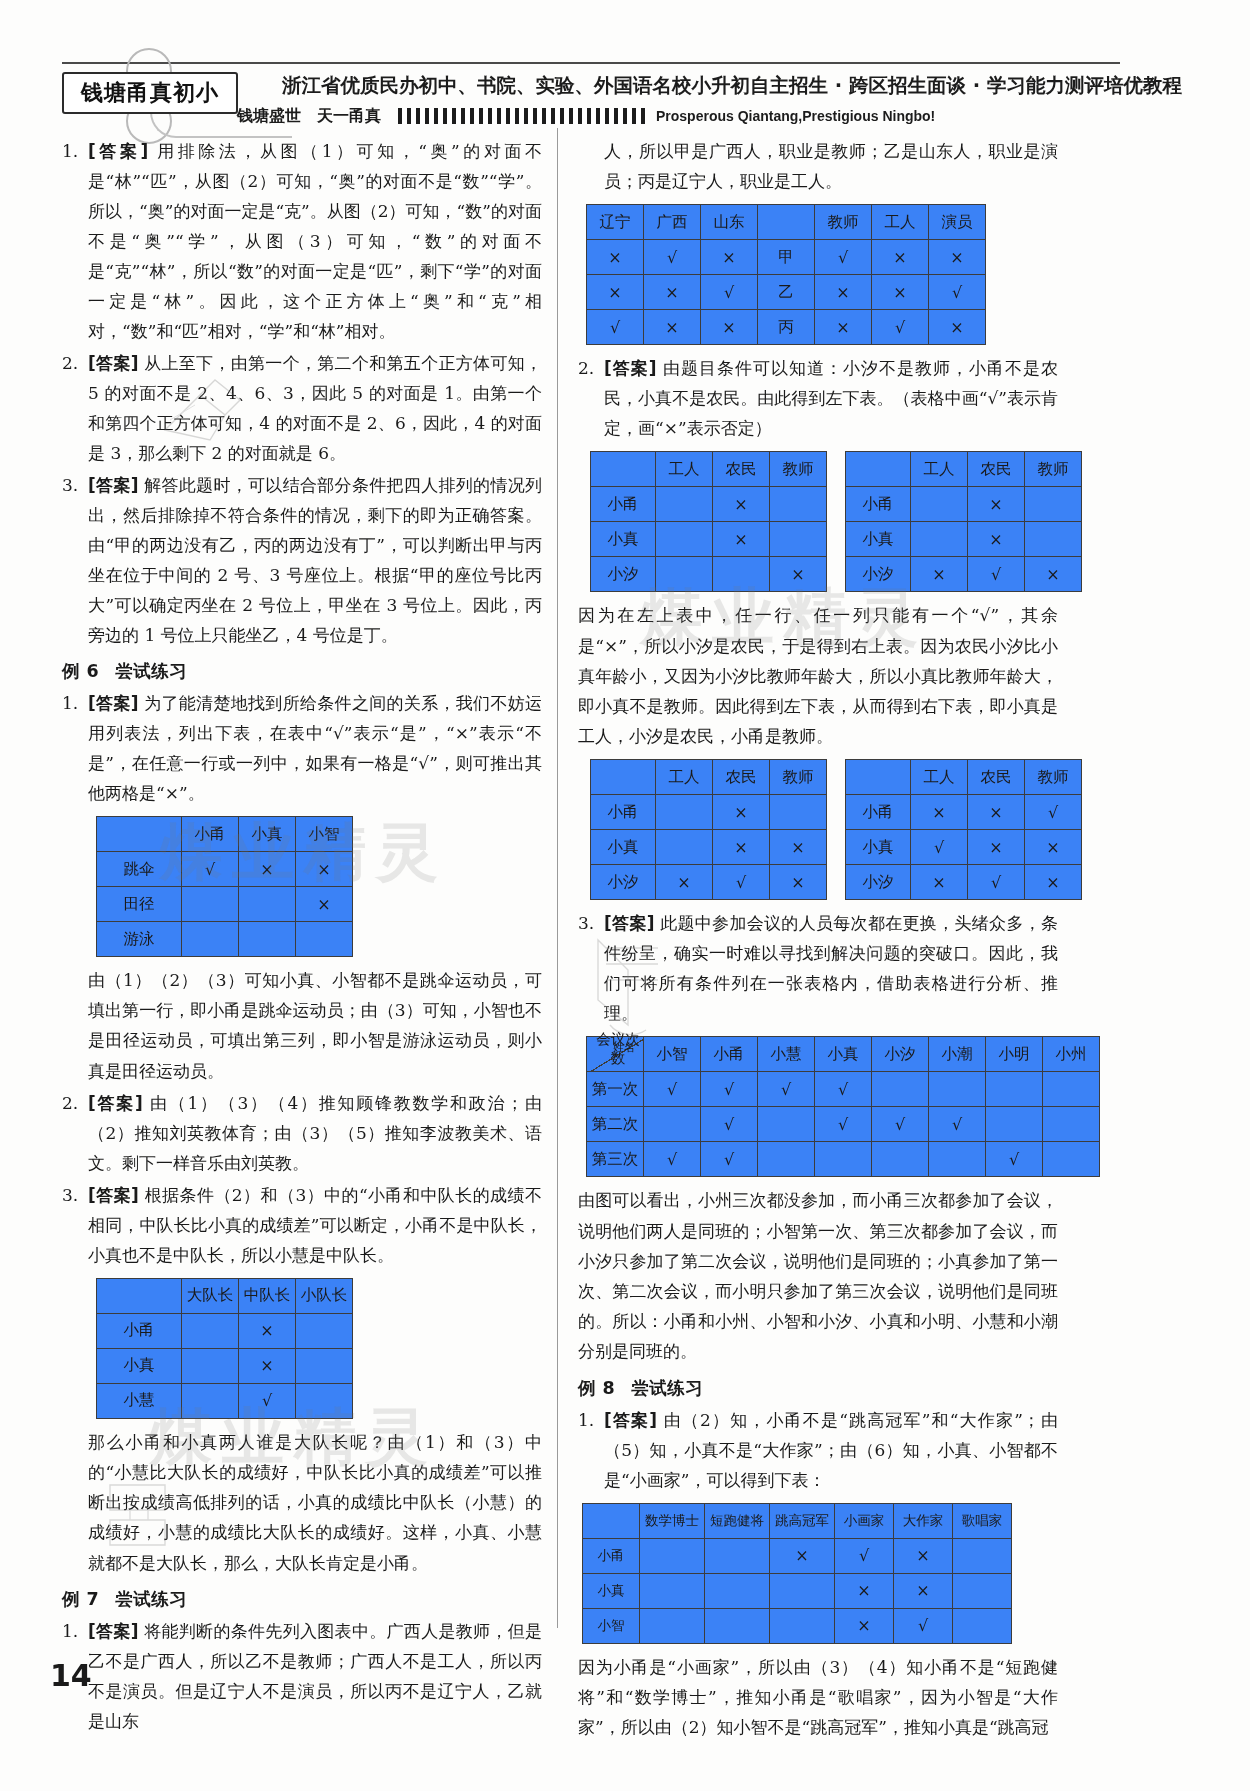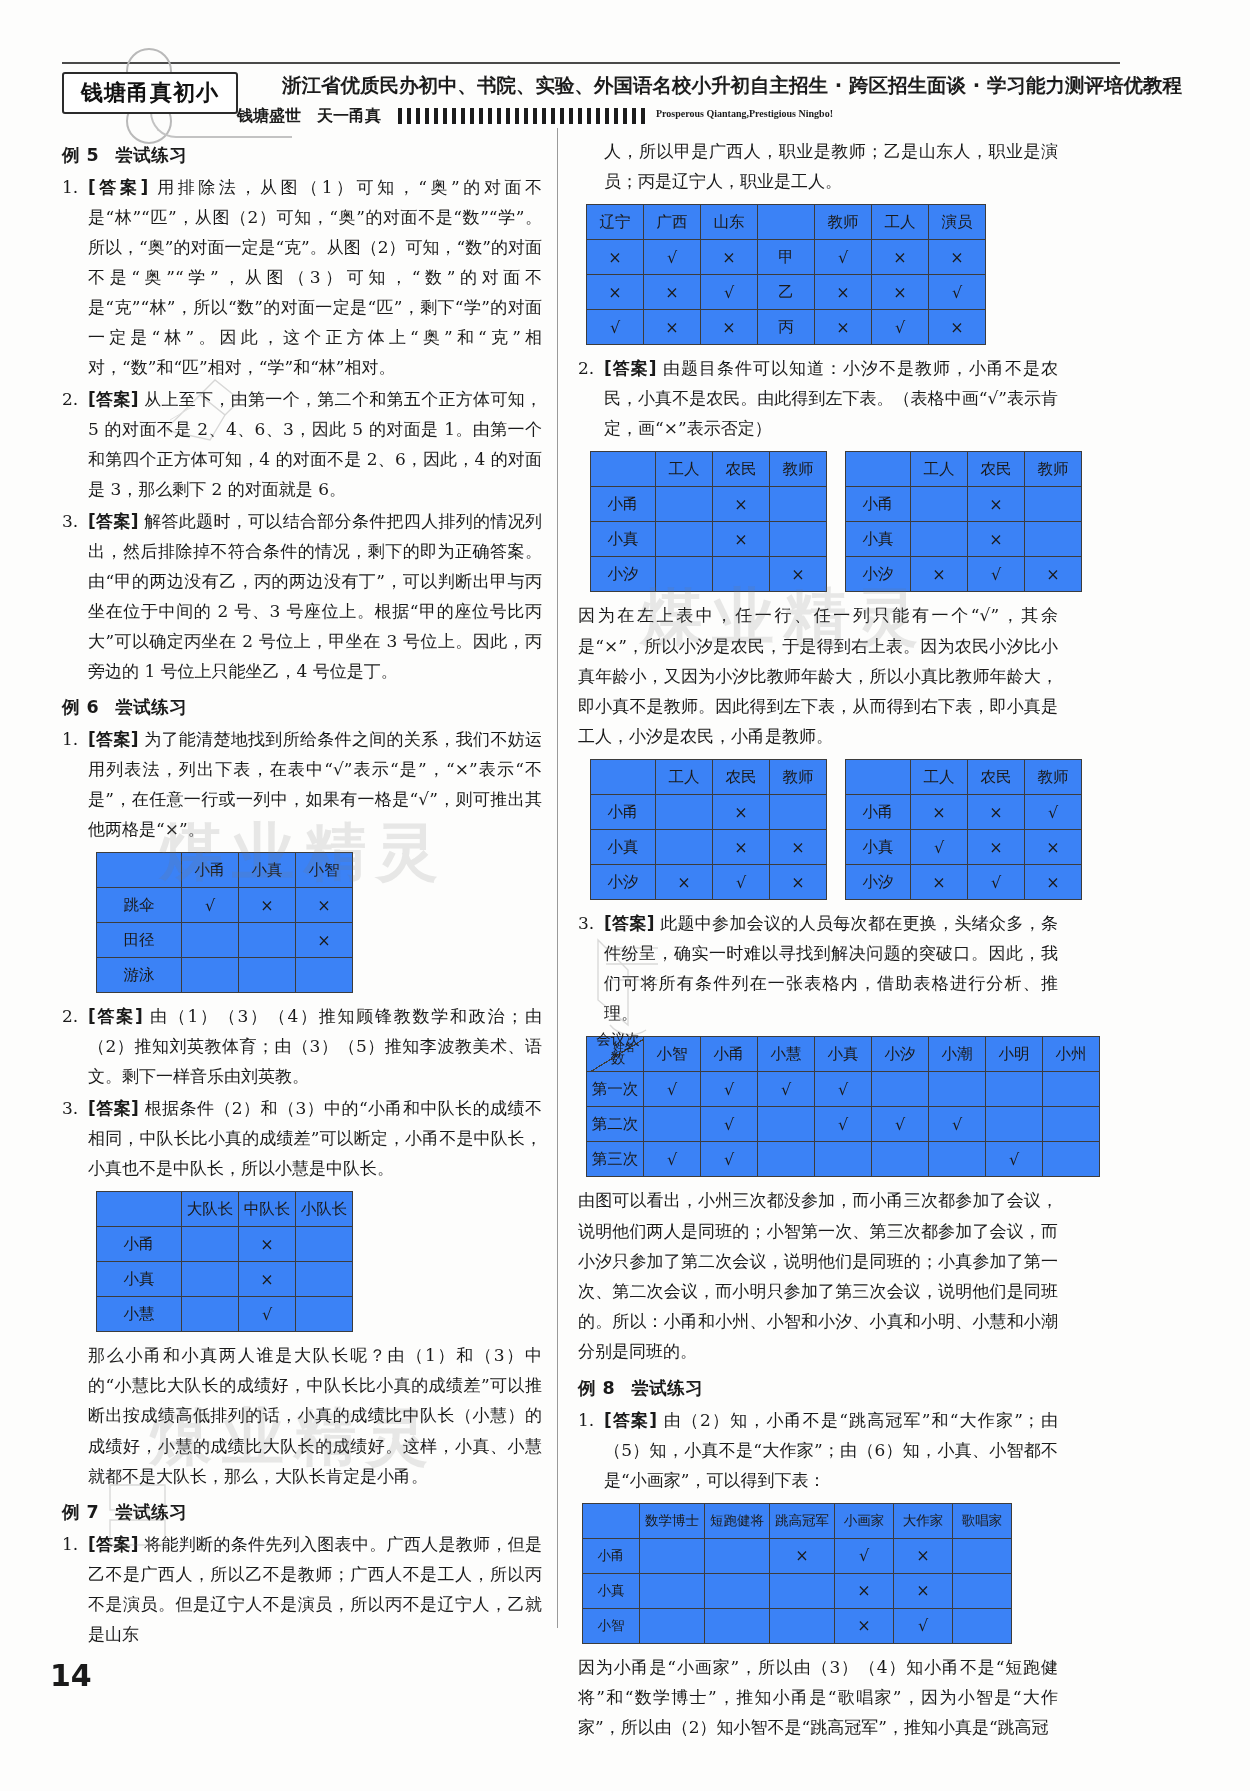--- a/index.html
+++ b/index.html
@@ -57,22 +57,22 @@
     position:absolute; left:237px; top:106px;
     font-family:"DejaVu Sans","Liberation Sans",sans-serif;
     font-size:16px; font-weight:bold; color:#1c1c1c; white-space:nowrap;
   }
   .hdr-bars{
     position:absolute; left:398px; top:108px; width:248px; height:16px;
     background:repeating-linear-gradient(90deg,#1c1c1c 0px,#1c1c1c 4px,#fff 4px,#fff 9px);
   }
   .hdr-en{
     position:absolute; left:656px; top:108px;
-    font-family:Liberation Serif, serif;
-    font-size:10px; font-weight:bold; color:#1c1c1c; white-space:nowrap;
+    font-family:Liberation Sans, sans-serif;
+    font-size:14px; font-weight:bold; color:#1c1c1c; white-space:nowrap;
   }
 
   
   .col{
     position:absolute; top:134px; width:480px; height:1520px;
   }
   .col-left{ left:62px; }
   .col-right{ left:578px; }
   .col-divider{
     position:absolute; left:557px; top:128px; width:1px; height:1500px;
@@ -199,23 +199,20 @@
     <div class="hdr-main">浙江省优质民办初中、书院、实验、外国语名校小升初自主招生 · 跨区招生面谈 · 学习能力测评培优教程</div>
     <div class="hdr-sub">钱塘盛世　天一甬真</div>
     <div class="hdr-bars"></div>
     <div class="hdr-en">Prosperous Qiantang,Prestigious Ningbo!</div>
   </div>
 
   <div class="col-divider"></div>
 
   <div class="col col-left">
 
-    <div class="sec-title">
-      <span class="ex">例 5</span><span>尝试练习</span>
-    </div>
 
     <div class="item">
       <span class="num">1.</span>
       <span class="body"><b>[答案]</b> <span>用排除法，从图（1）可知，“奥”的对面不是“林”“匹”，从图（2）可知，“奥”的对面不是“数”“学”。所以，“奥”的对面一定是“克”。从图（2）可知，“数”的对面不是“奥”“学”，从图（3）可知，“数”的对面不是“克”“林”，所以“数”的对面一定是“匹”，剩下“学”的对面一定是“林”。因此，这个正方体上“奥”和“克”相对，“数”和“匹”相对，“学”和“林”相对。</span></span>
     </div>
 
     <div class="item">
       <span class="num">2.</span>
       <span class="body"><b>[答案]</b> <span>从上至下，由第一个，第二个和第五个正方体可知，5 的对面不是 2、4、6、3，因此 5 的对面是 1。由第一个和第四个正方体可知，4 的对面不是 2、6，因此，4 的对面是 3，那么剩下 2 的对面就是 6。</span></span>
     </div>
@@ -256,20 +253,21 @@
         </tr>
         <tr>
           <td class="lbl">游泳</td>
           <td class="mark"></td>
           <td class="mark"></td>
           <td class="mark"></td>
         </tr>
       </tbody>
     </table>
 
+    <div class="para hang">由（1）（2）（3）可知小真、小智都不是跳伞运动员，可填出第一行，即小甬是跳伞运动员；由（3）可知，小智也不是田径运动员，可填出第三列，即小智是游泳运动员，则小真是田径运动员。</div>
 
     <div class="item">
       <span class="num">2.</span>
       <span class="body"><b>[答案]</b> <span>由（1）（3）（4）推知顾锋教数学和政治；由（2）推知刘英教体育；由（3）（5）推知李波教美术、语文。剩下一样音乐由刘英教。</span></span>
     </div>
 
     <div class="item">
       <span class="num">3.</span>
       <span class="body"><b>[答案]</b> <span>根据条件（2）和（3）中的“小甬和中队长的成绩不相同，中队长比小真的成绩差”可以断定，小甬不是中队长，小真也不是中队长，所以小慧是中队长。</span></span>
     </div>

